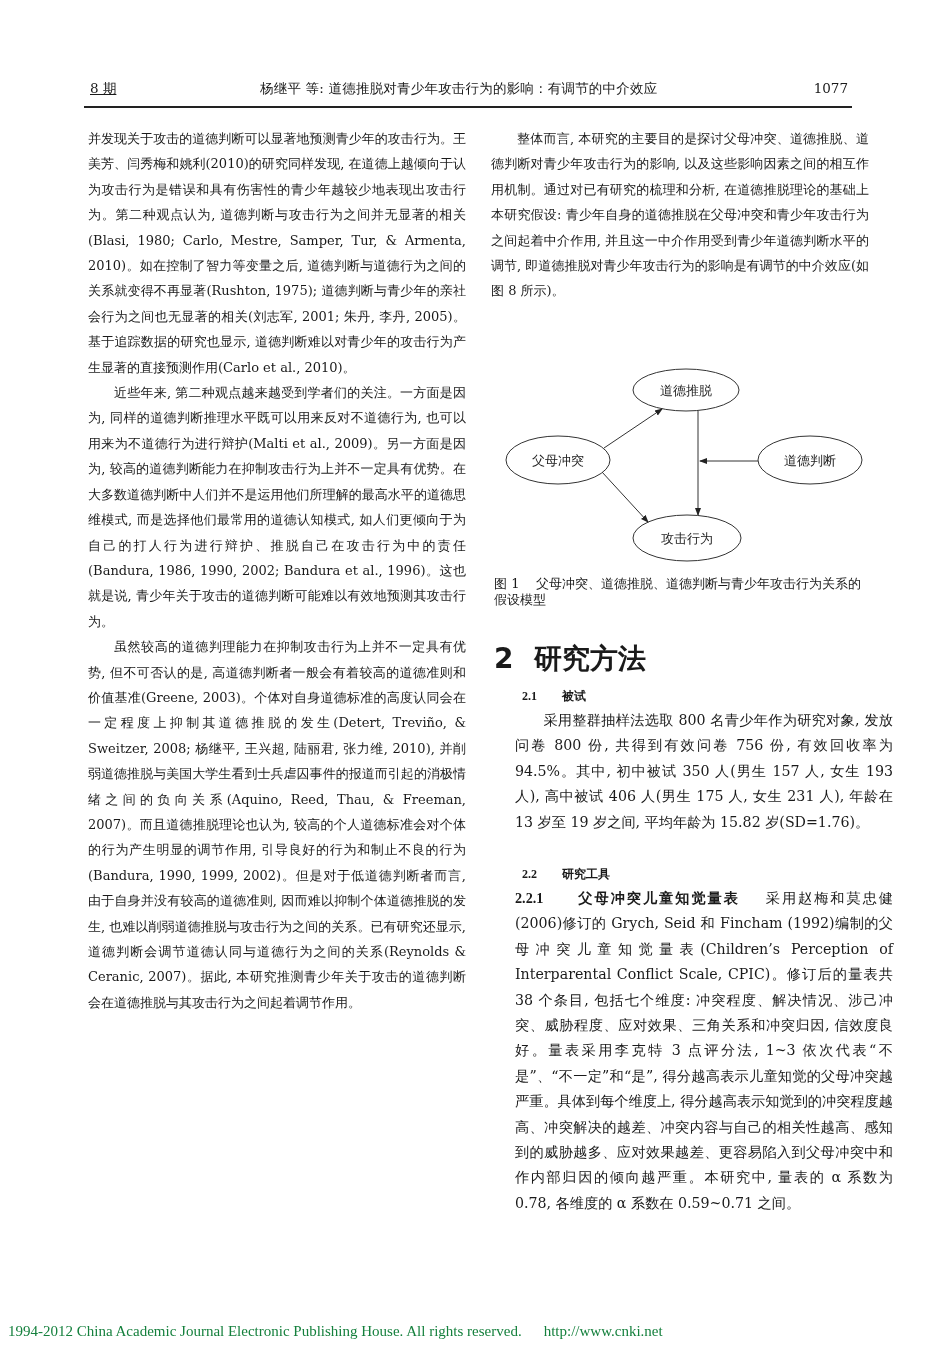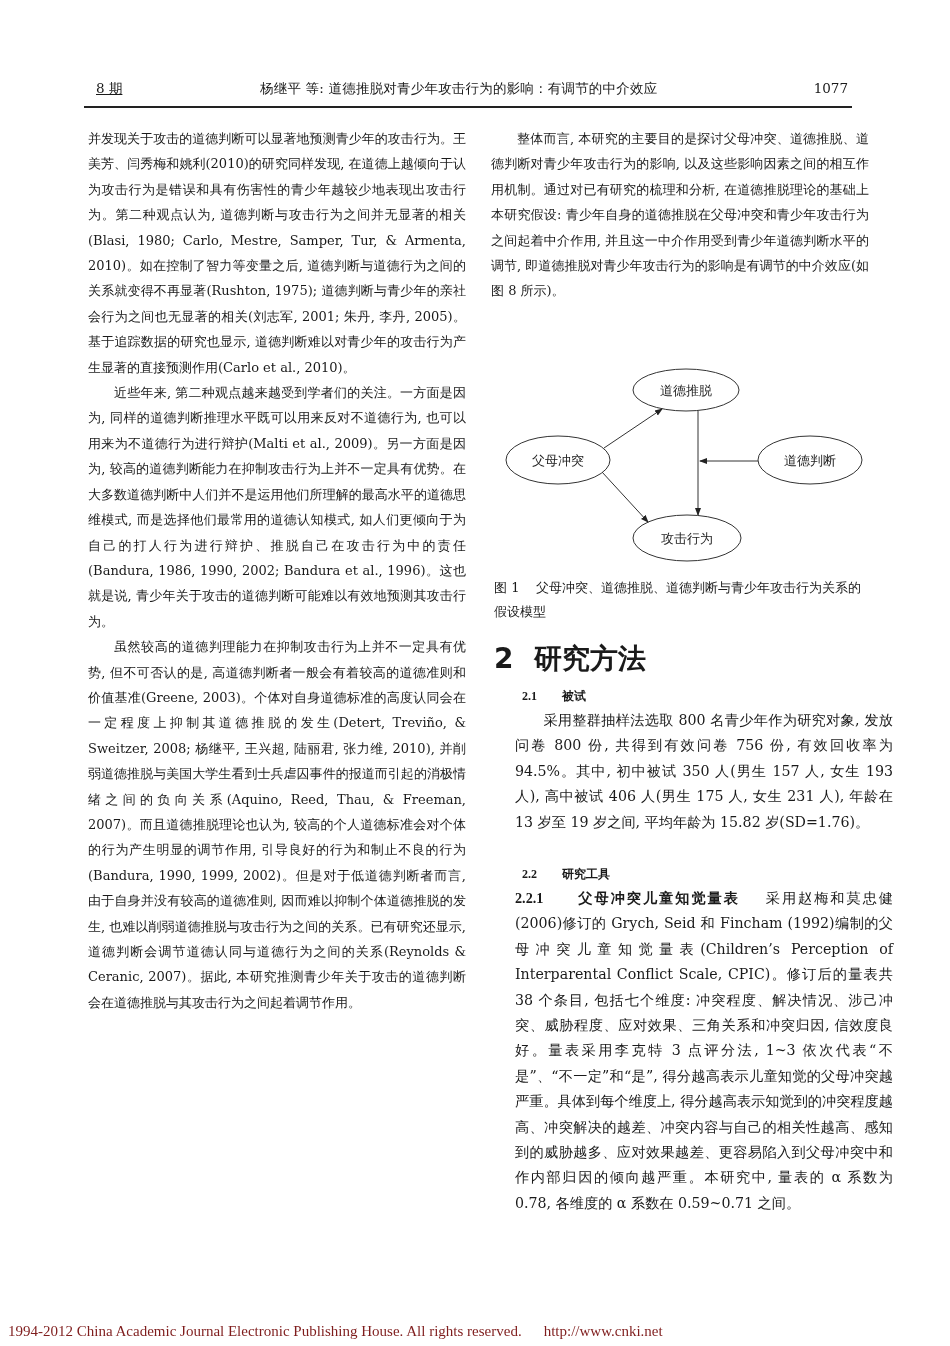--- a/index.html
+++ b/index.html
@@ -1,45 +1,45 @@
 <!DOCTYPE html>
 <html><head>
 <meta charset="utf-8">
 <style>
   html, body { margin: 0; padding: 0; background: #ffffff; }
   body { width: 950px; height: 1346px; position: relative; overflow: hidden;
          font-family: "DejaVu Serif", "Liberation Serif", serif; color: #1a1a1a; }
   .header { position: absolute; left: 84px; top: 78px; width: 766px; height: 24px;
             font-size: 13.5px; }
-  .header .left { position: absolute; left: 12px; top: 2px; text-decoration: underline; }
+  .header .left { position: absolute; left: 6px; top: 2px; text-decoration: underline; }
   .header .center { position: absolute; left: 176px; top: 2px; letter-spacing: 0.2px; }
   .header .right { position: absolute; right: 2px; top: 2px; }
   .header-rule { position: absolute; left: 84px; top: 106px; width: 768px; height: 1.5px; background: #222; }
 
   .col { position: absolute; top: 126px; width: 378px; font-size: 13px; line-height: 25.4px;
          text-align: justify; text-justify: inter-character; }
   .col-left { left: 88px; }
   .col-right { left: 491px; }
   .col p { margin: 0; }
   .col p.indent { text-indent: 2em; }
 
   .diagram { position: absolute; left: 490px; top: 360px; width: 380px; height: 210px; }
-  .caption { position: absolute; left: 494px; top: 576px; width: 374px; font-size: 13px; line-height: 24px; }
+  .caption { position: absolute; left: 494px; top: 576px; width: 374px; font-size: 13px; line-height: 16px; }
   .caption .num { display: inline-block; width: 42px; }
 
   .sec2 { position: absolute; left: 494px; top: 640px; font-size: 28px; font-family: "DejaVu Sans", sans-serif; font-weight: bold; }
   .sec2 .n { display: inline-block; width: 40px; }
   .sub { position: absolute; left: 522px; font-size: 12px; font-weight: bold; font-family: "DejaVu Sans", sans-serif; }
   .sub .n { display: inline-block; width: 40px; font-family: "Liberation Serif", serif; }
   .block { position: absolute; left: 515px; width: 378px; font-size: 14.2px; line-height: 25.4px; text-align: justify; }
   .block p { margin: 0; }
   .block .indent { text-indent: 2em; }
   .bold-head { font-weight: bold; font-family: "DejaVu Sans", sans-serif; }
   .bold-head .n { font-family: "Liberation Serif", serif; margin-right: 33px; }
-  .footer { position: absolute; left: 8px; top: 1323px; font-size: 15px; color: #7f1d1d;
+  .footer { position: absolute; left: 8px; top: 1323px; font-size: 15px; color: #15803d;
             font-family: "Liberation Serif", serif; }
   .footer .url { margin-left: 22px; }
 </style>
 </head>
 <body>
 
 <div class="header">
   <span class="left">8 期</span>
   <span class="center">杨继平  等: 道德推脱对青少年攻击行为的影响：有调节的中介效应</span>
   <span class="right">1077</span>

